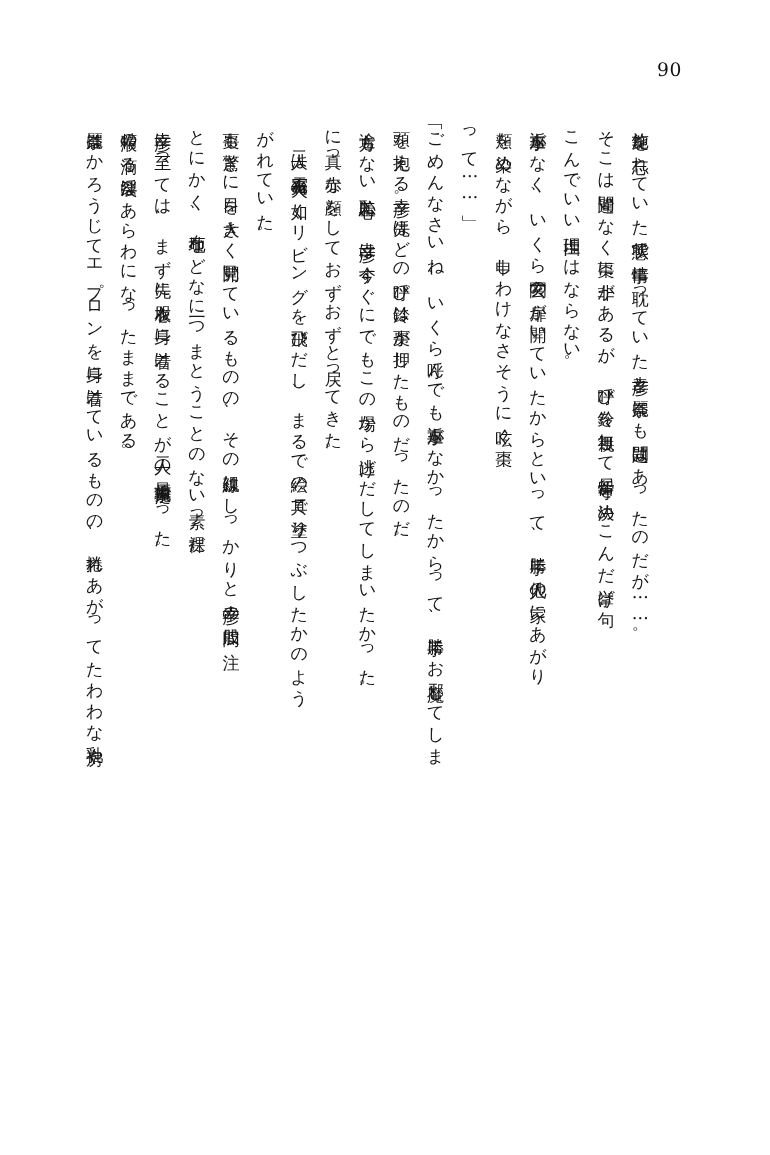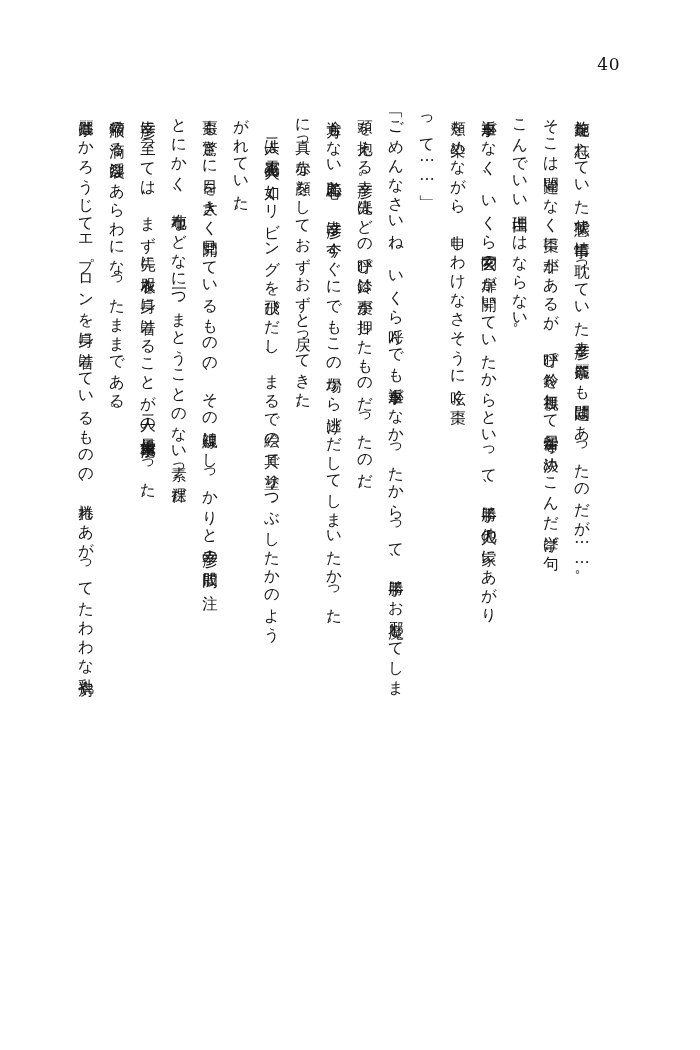--- a/index.html
+++ b/index.html
@@ -55,21 +55,21 @@
   }
   .col.indent {
     padding-top: 18px;
   }
 </style>
 </head>
 <body>
 
 <div class="page">
 
-  <div class="page-number">40</div>
+  <div class="page-number">90</div>
 
   <div class="text-block">
     <div class="col">麗奈はかろうじてエプロンを身に着けているものの、捲れあがってたわわな乳房や</div>
     <div class="col">精液の滴る淫裂はあらわになったままである。</div>
     <div class="col">幸彦に至っては、まず先に衣服を身に着けることが二人の最優先事項だった。</div>
     <div class="col">とにかく、布地などなに一つまとうことのない素っ裸だ。</div>
     <div class="col">棗も驚きに目を大きく見開いているものの、その視線はしっかりと幸彦の股間に注</div>
     <div class="col">がれていた。</div>
     <div class="col indent">二人は電光石火の如くリビングを飛びだし、まるで絵の具で塗りつぶしたかのよう</div>
     <div class="col">に真っ赤な顔をしておずおずと戻ってきた。</div>

